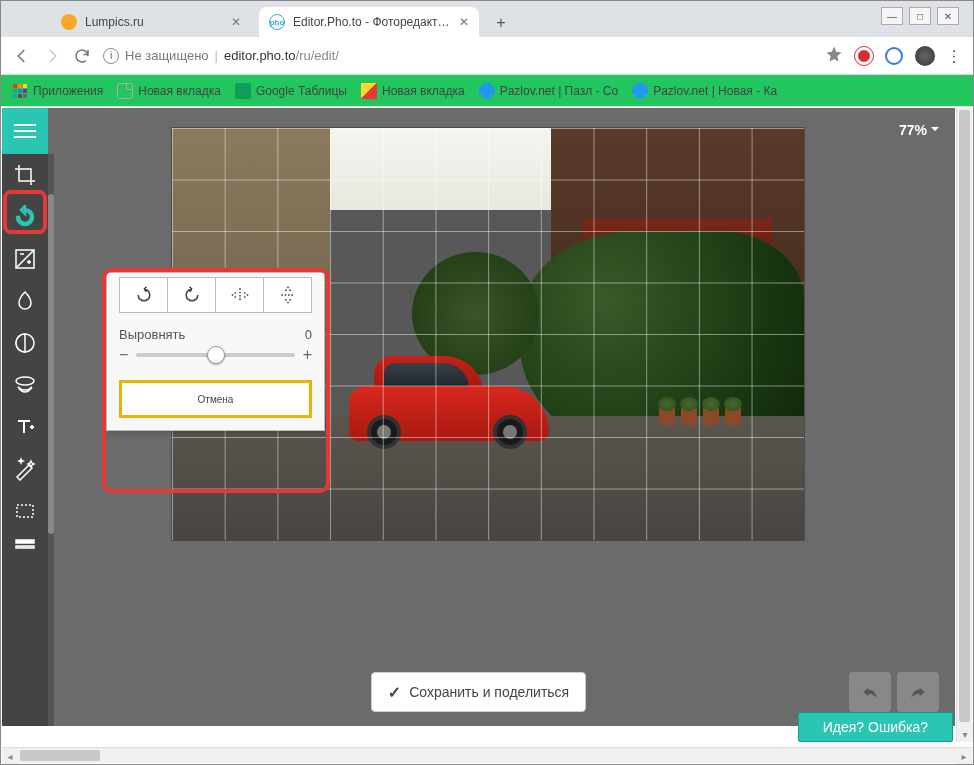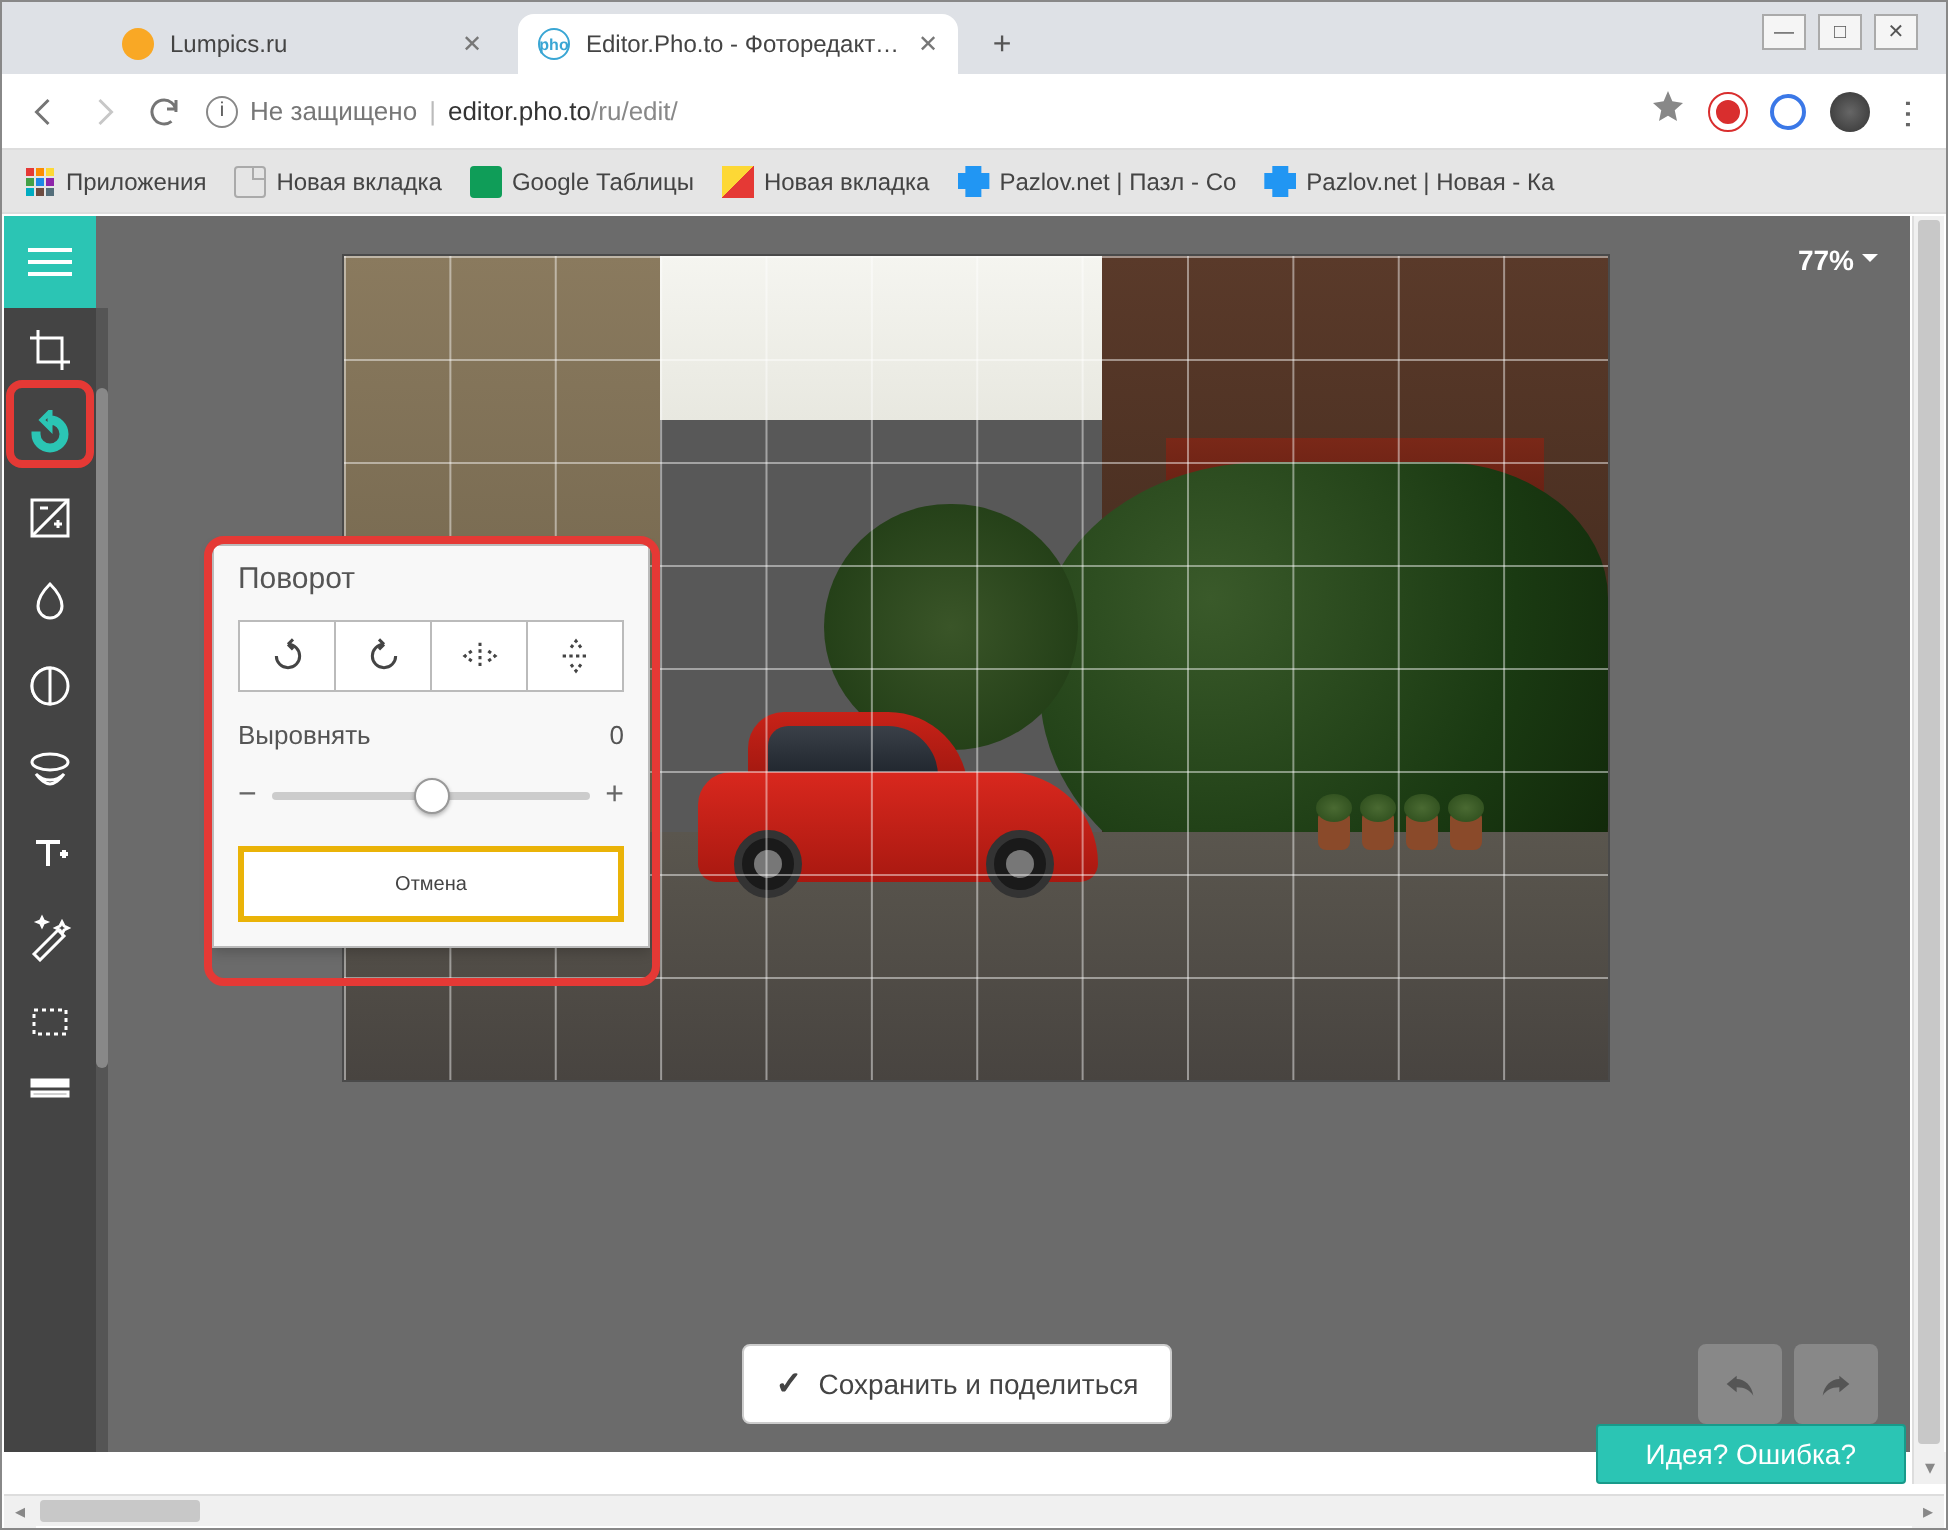--- a/index.html
+++ b/index.html
@@ -30,21 +30,21 @@
 .url .path { color:#333; }
 .url .path .dim { color:#888; }
 .ext { display:flex; align-items:center; gap:12px; }
 .ext .star svg { width:18px; height:18px; fill:#888; }
 .ext .opr { width:18px; height:18px; background:#d92e2e; border-radius:50%; border:3px solid #fff; outline:1px solid #d92e2e; position:relative; }
 .ext .globe { width:18px; height:18px; border:2px solid #3b78e7; border-radius:50%; position:relative; }
 .ext .avatar { width:20px; height:20px; border-radius:50%; background:radial-gradient(circle,#666,#333); }
 .ext .vdots { font-size:16px; color:#666; transform:rotate(90deg); letter-spacing:-2px; }
 
 
-.bkm { height:32px; background:#e5e5e5; border-bottom:1px solid #ddd; display:flex; align-items:center; padding:0 12px; gap:14px; font-size:12px; color:#444; overflow:hidden; }
+.bkm { height:32px; background:#22c55e; border-bottom:1px solid #ddd; display:flex; align-items:center; padding:0 12px; gap:14px; font-size:12px; color:#444; overflow:hidden; }
 .bkm .apps { display:flex; align-items:center; gap:6px; }
 .bkm .apps-icn { display:grid; grid-template-columns:repeat(3,4px); gap:1px; }
 .bkm .apps-icn span { width:4px; height:4px; }
 .bkm .apps-icn span:nth-child(1){background:#e53935}.bkm .apps-icn span:nth-child(2){background:#fb8c00}.bkm .apps-icn span:nth-child(3){background:#fdd835}
 .bkm .apps-icn span:nth-child(4){background:#43a047}.bkm .apps-icn span:nth-child(5){background:#1e88e5}.bkm .apps-icn span:nth-child(6){background:#8e24aa}
 .bkm .apps-icn span:nth-child(7){background:#00acc1}.bkm .apps-icn span:nth-child(8){background:#6d4c41}.bkm .apps-icn span:nth-child(9){background:#546e7a}
 .bkm-item { display:flex; align-items:center; gap:5px; white-space:nowrap; }
 .bkm-icn { width:16px; height:16px; flex:none; }
 .bkm-doc { border:1px solid #aaa; border-radius:2px; position:relative; }
 .bkm-doc::after{content:"";position:absolute;top:0;right:0;width:5px;height:5px;border-left:1px solid #aaa;border-bottom:1px solid #aaa;}
@@ -91,21 +91,21 @@
 
 
 .panel { position:absolute; left:104px; top:164px; width:219px; background:#f8f8f8; border:1px solid #bbb; box-shadow:0 2px 6px rgba(0,0,0,.2); z-index:5; }
 .panel-hl { position:absolute; left:100px; top:160px; width:228px; height:225px; border:4px solid #e53935; border-radius:10px; pointer-events:none; z-index:6; }
 .panel-title { padding:8px 12px; font-size:15px; color:#555; }
 .btn-row { display:flex; margin:4px 12px 10px; border:1px solid #bbb; }
 .rbtn { flex:1; height:34px; display:flex; align-items:center; justify-content:center; border-right:1px solid #bbb; background:#fff; }
 .rbtn:last-child { border-right:none; }
 .rbtn svg { width:20px; height:20px; stroke:#444; fill:none; stroke-width:1.8; }
 .slider-row { padding:4px 12px 0; }
-.slider-lbl { display:flex; justify-content:space-between; font-size:13px; color:#555; margin-bottom:14px; }
+.slider-lbl { display:flex; justify-content:space-between; font-size:13px; color:#555; margin-bottom:4px; }
 .slider-ctl { display:flex; align-items:center; gap:8px; font-size:16px; color:#666; }
 .slider-track { flex:1; height:4px; background:#ccc; position:relative; border-radius:2px; }
 .slider-thumb { position:absolute; left:50%; top:50%; width:18px; height:18px; border-radius:50%; background:#fff; border:1px solid #999; transform:translate(-50%,-50%); box-shadow:0 1px 2px rgba(0,0,0,.3); }
 .cancel { margin:16px 12px 12px; height:38px; border:3px solid #eab308; background:#fff; display:flex; align-items:center; justify-content:center; font-size:10px; color:#444; }
 
 
 .actions { position:absolute; left:0; right:0; bottom:14px; display:flex; align-items:center; justify-content:center; gap:10px; }
 .act-btn { height:40px; padding:0 16px; background:#fff; border:1px solid #ccc; border-radius:4px; display:flex; align-items:center; gap:8px; font-size:14px; color:#444; }
 .act-btn .check { font-size:16px; font-weight:bold; }
 .act-btn svg { width:20px; height:20px; stroke:#2bc5b4; fill:none; stroke-width:2; }
@@ -308,21 +308,20 @@
             <div class="car-win"></div>
             <div class="car-body"></div>
             <div class="wheel w1"></div>
             <div class="wheel w2"></div>
           </div>
       </div>
       <div class="grid"></div>
     </div>
 
     <div class="panel">
-      <div class="panel-title">Поворот</div>
       <div class="btn-row">
         <div class="rbtn">
             <svg viewBox="0 0 24 24">
               <path d="M12 5a7 7 0 11-7 7M12 5l3-3M12 5l3 3"></path>
             </svg>
           </div>
         <div class="rbtn">
             <svg viewBox="0 0 24 24">
               <path d="M12 5a7 7 0 107 7M12 5L9 2M12 5L9 8"></path>
             </svg>

